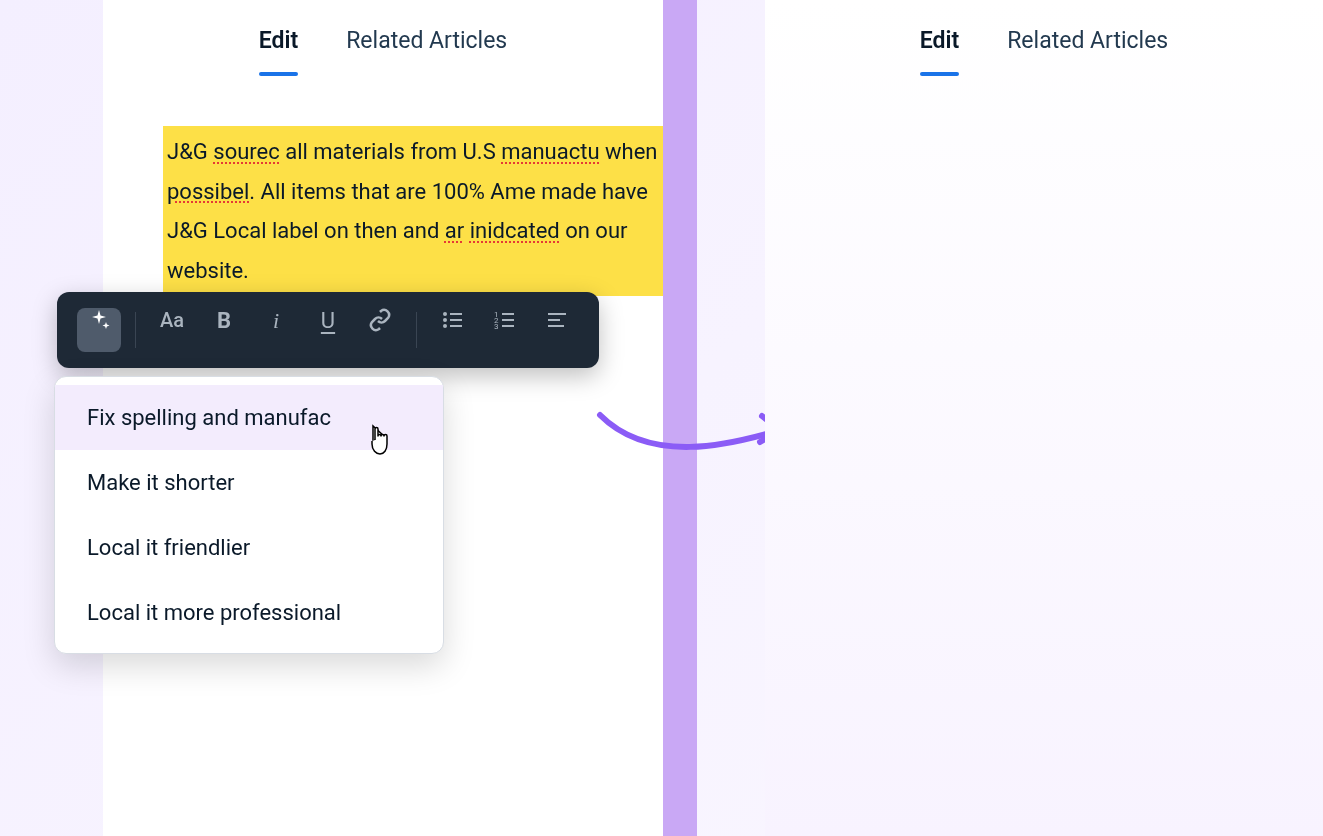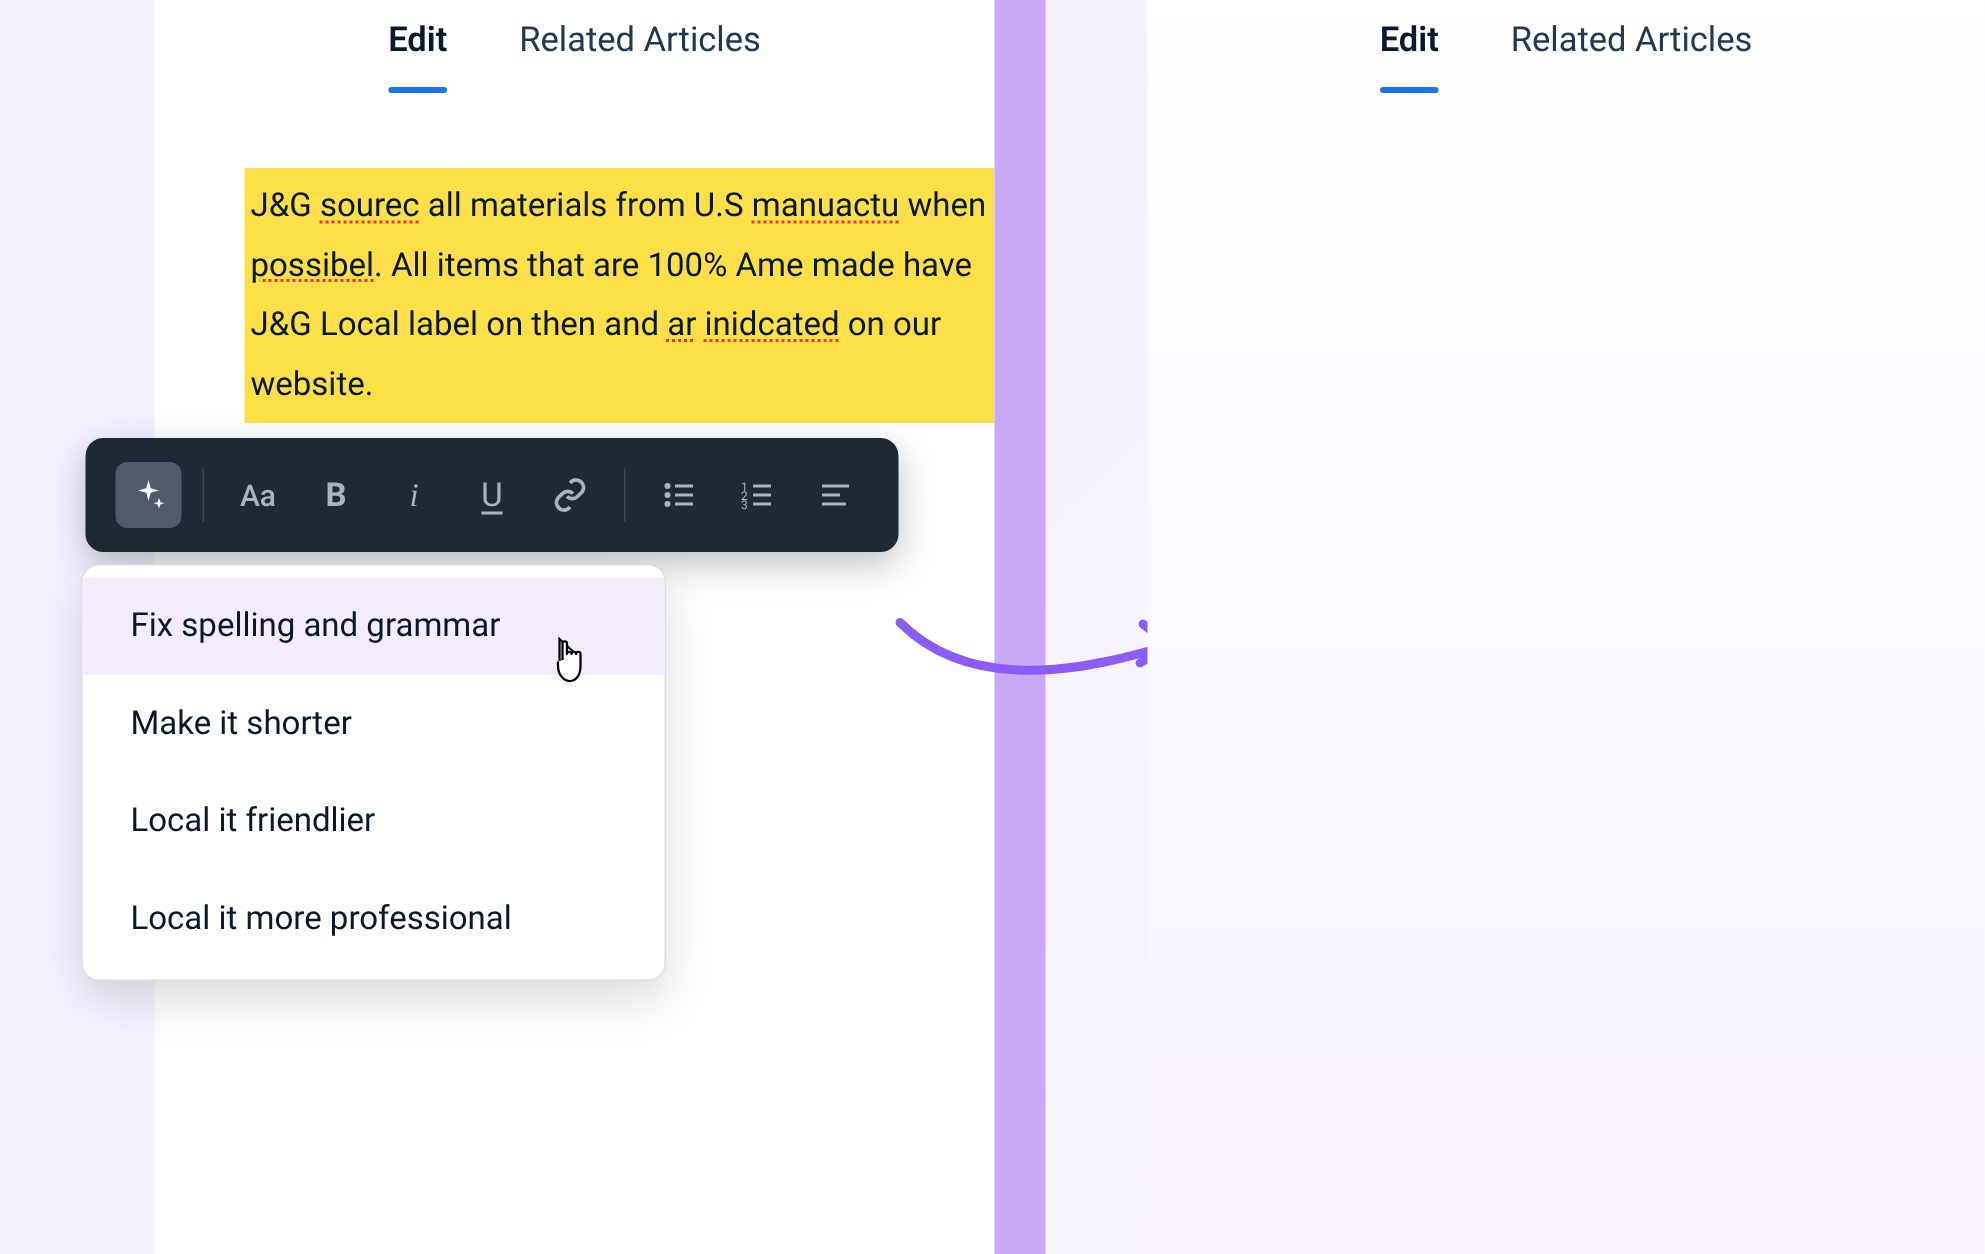--- a/index.html
+++ b/index.html
@@ -35,21 +35,21 @@
       left: 663px;
       top: 0;
       width: 34px;
       height: 836px;
       background: #c9a8f5;
     }
     .tabs {
       display: flex;
       justify-content: center;
       gap: 48px;
-      padding-top: 13px;
+      padding-top: 27px;
       padding-bottom: 20px;
     }
     .tab {
       font-size: 23px;
       color: #22394f;
       padding-bottom: 22px;
       cursor: pointer;
       position: relative;
     }
     .tab.active {
@@ -94,21 +94,20 @@
       align-items: center;
       height: 76px;
       padding: 0 20px;
       gap: 8px;
       box-shadow: 0 8px 24px rgba(0,0,0,0.25);
     }
     .toolbar-btn {
       width: 44px;
       height: 44px;
       display: flex;
-      align-items: center;
       justify-content: center;
       border-radius: 8px;
       cursor: pointer;
       color: #aab4bf;
     }
     .toolbar-btn.ai {
       background: #4f5b6b;
       color: #ffffff;
     }
     .toolbar-sep {
@@ -233,21 +232,21 @@
     <svg viewBox="0 0 24 24" fill="currentColor">
         <rect x="3" y="5" width="18" height="2"></rect>
         <rect x="3" y="11" width="12" height="2"></rect>
         <rect x="3" y="17" width="16" height="2"></rect>
       </svg>
   </div>
 </div>
 
 <div class="ai-menu">
   <div class="ai-menu-item hovered">
-    <span>Fix spelling and grammar</span>
+    <span>Fix spelling and manufac</span>
   </div>
   <div class="ai-menu-item">
     <span>Make it shorter</span>
   </div>
   <div class="ai-menu-item">
     <span>Local it friendlier</span>
   </div>
   <div class="ai-menu-item">
     <span>Local it more professional</span>
   </div>

